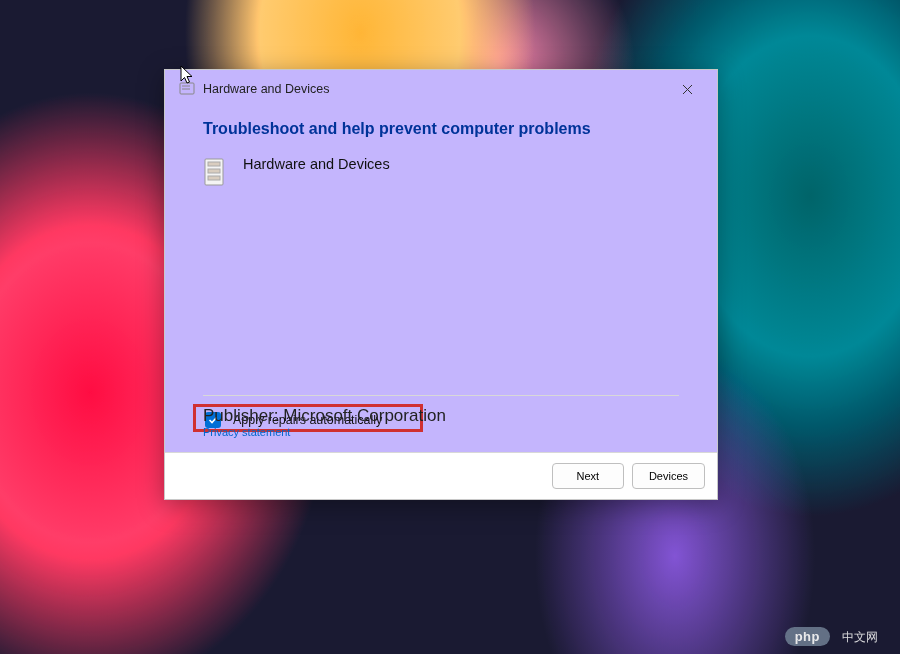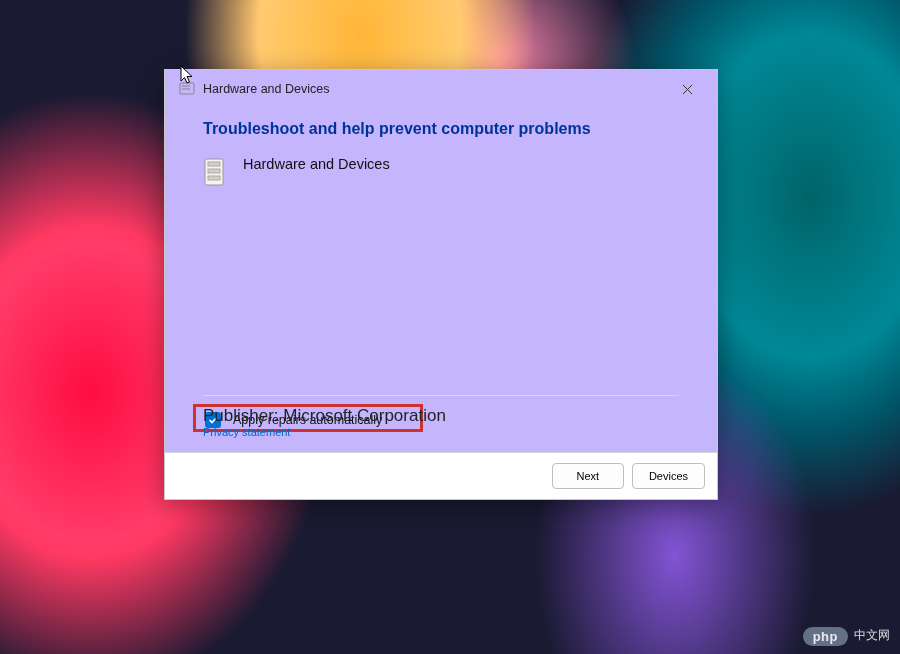--- a/index.html
+++ b/index.html
@@ -172,25 +172,25 @@
       border: 1px solid #bfbfbf;
       border-radius: 4px;
       background: #fdfdfd;
       cursor: pointer;
       display: inline-flex;
       align-items: center;
       justify-content: center;
     }
     .watermark {
       position: absolute;
-      right: 10px;
+      right: 22px;
       bottom: 8px;
       display: flex;
-      align-items: flex-start;
-      gap: 6px;
+      align-items: flex-end;
+      gap: 12px;
       color: #eee;
       font-size: 12px;
       opacity: 0.9;
     }
     .wm-badge {
       background: #6b7a8f;
       border-radius: 12px;
       padding: 2px 10px;
       font-weight: bold;
       color: #fff;

